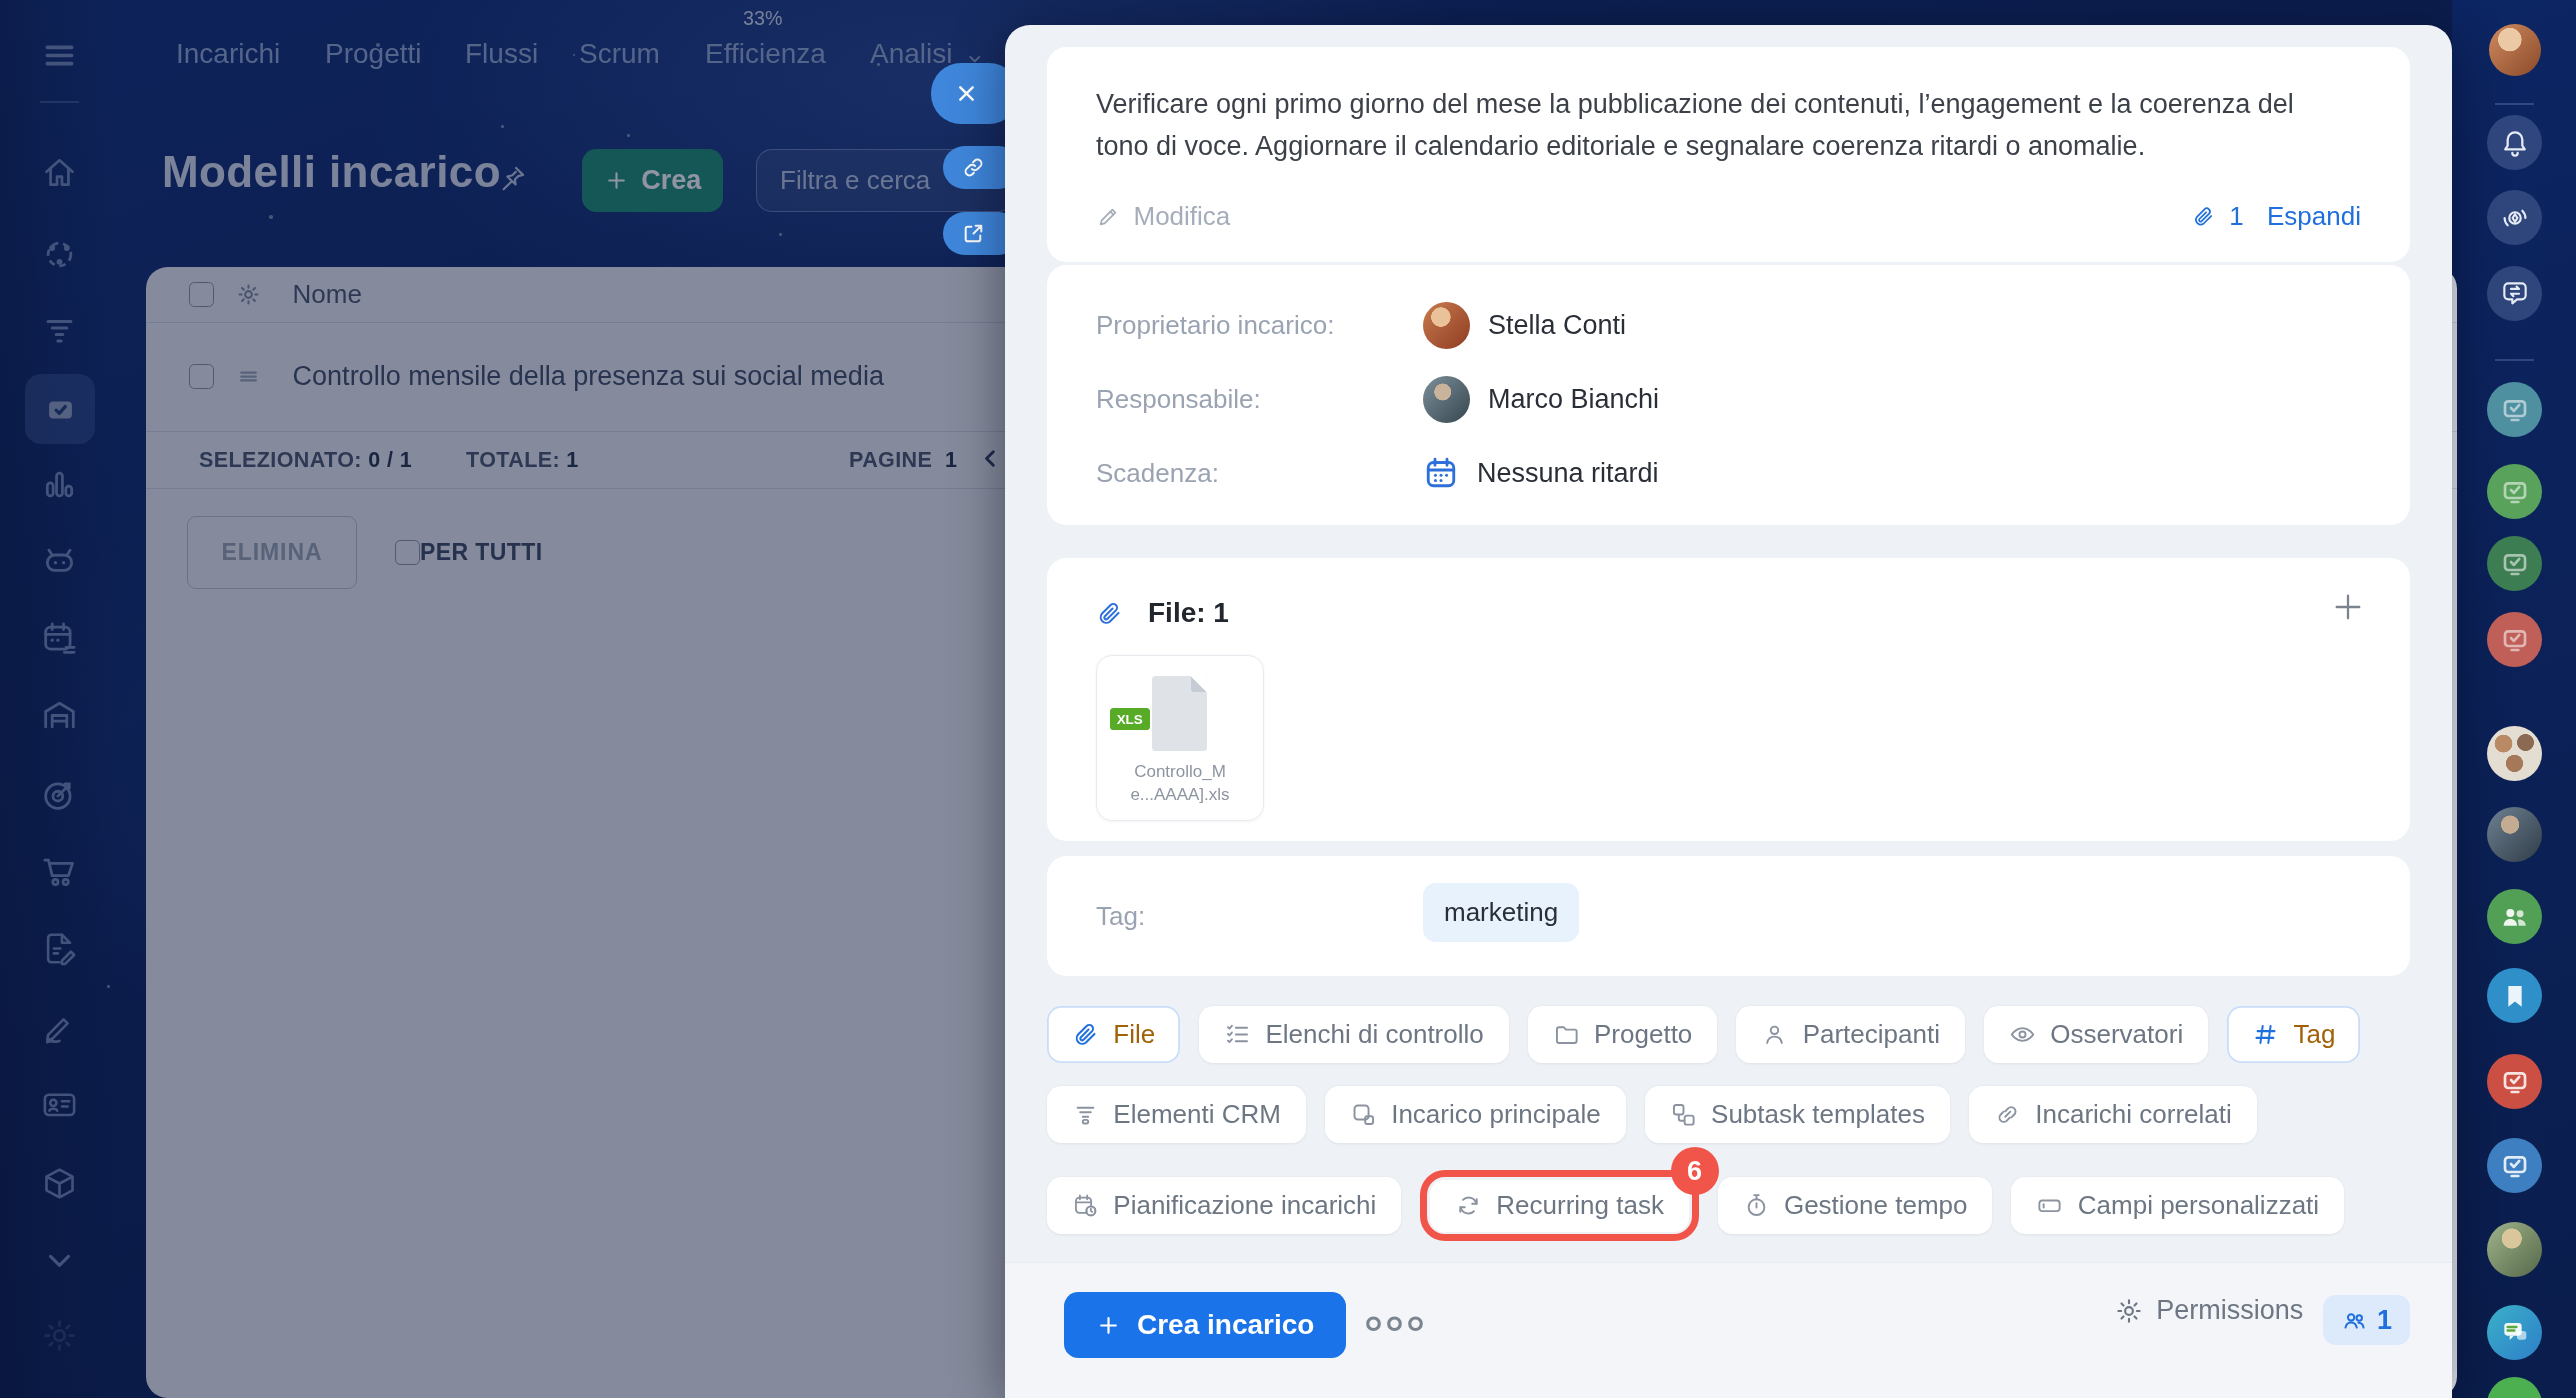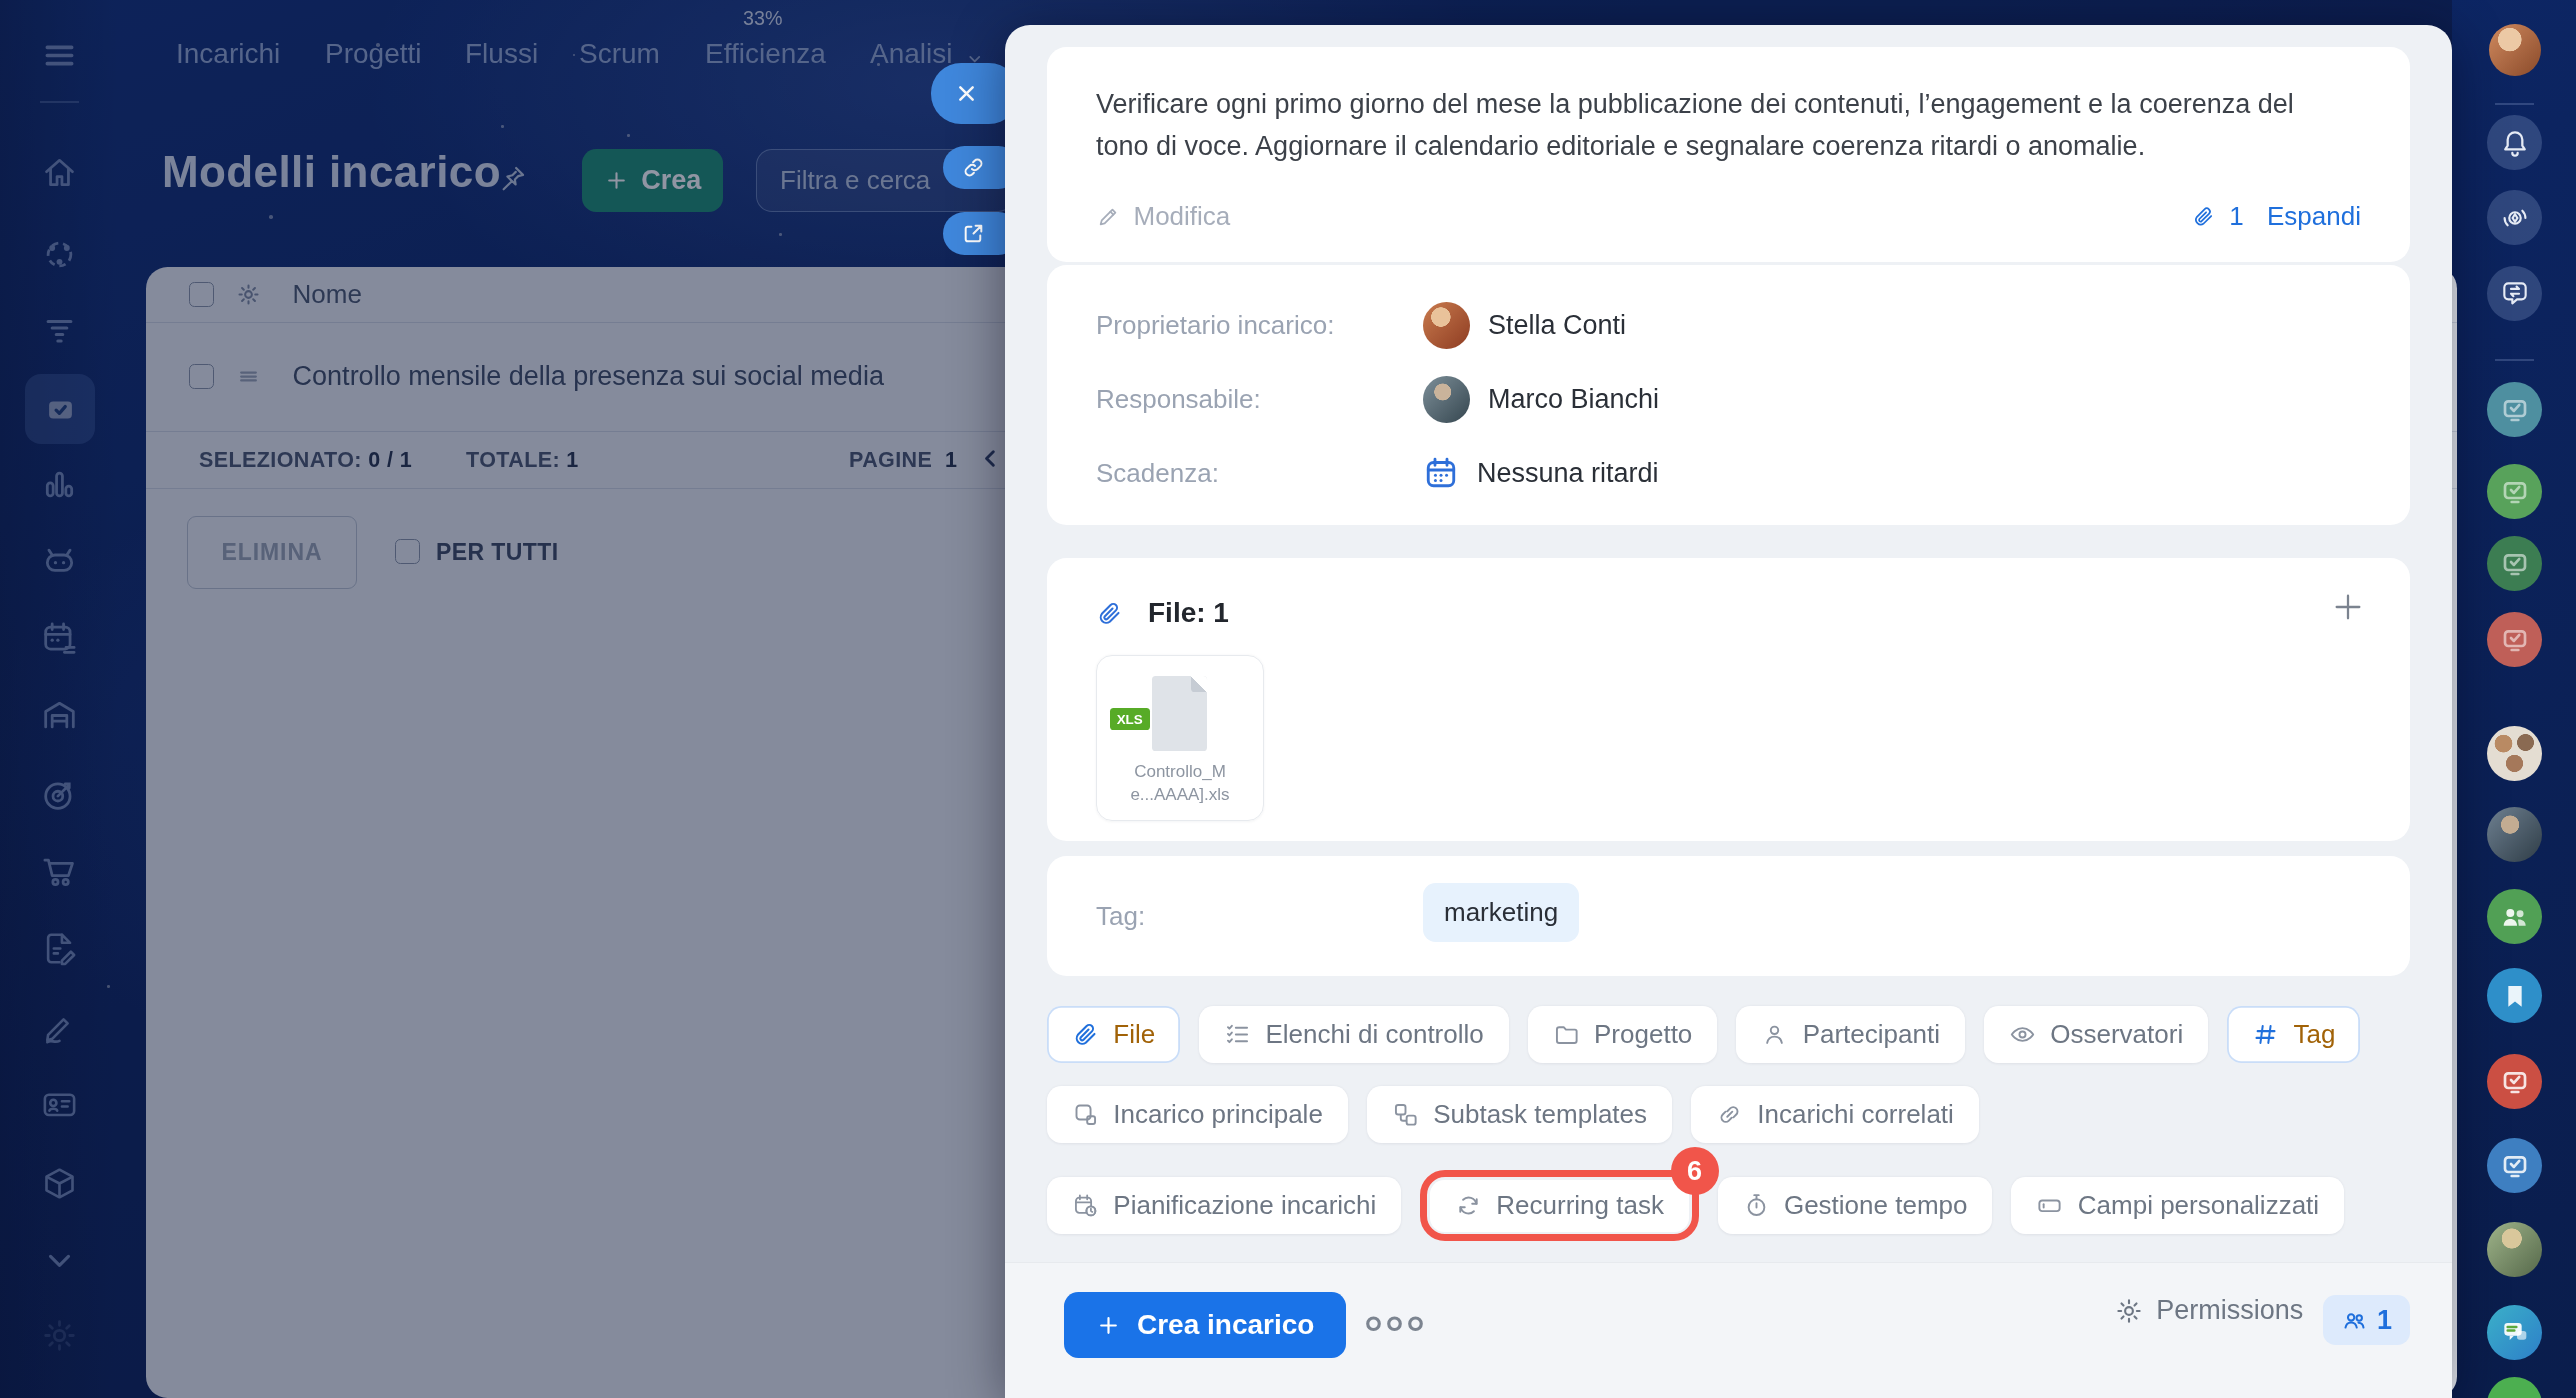--- a/index.html
+++ b/index.html
@@ -56,21 +56,21 @@
   .drag-ic { width:27px; height:27px; color:#97a2b5; margin-left:20.6px; }
   .row-label { margin-left:31px; font-size:27px; color:#3f4d66; }
   .t-footer { position:absolute; left:0; top:165px; width:100%; height:56px; }
   .tf { position:absolute; font-size:21.5px; letter-spacing:0.4px; top:16px; white-space:nowrap; }
   .tf b { color:#27344e; }
   .tf-label { color:#4a576f; font-weight:700; }
   .pg-chev { position:absolute; left:831px; top:12.5px; width:27px; height:27px; color:#2e3f63; }
   .elimina-btn { position:absolute; left:41px; top:249px; width:170px; height:73px; border-radius:9px;
     border:1.8px solid #b6c0ce; background:transparent; color:#97a2b2; font-size:23px; font-weight:700;
     letter-spacing:0.9px; font-family:"Liberation Sans",sans-serif; }
-  .fortutti { position:absolute; left:249px; top:272px; display:flex; gap:16px; }
+  .fortutti { position:absolute; left:249px; top:272px; display:flex; align-items:center; }
   .fortutti span { font-size:23px; font-weight:700; color:#3c4a63; letter-spacing:0.4px; }
 
   
   .dim { position:absolute; left:0; top:0; width:2452px; height:1398px; background:rgba(10,21,52,.45); z-index:5; }
 
   
   .bluestack { position:absolute; z-index:9; }
   .bp { position:absolute; background:#3f87dc; color:#fff; display:flex; align-items:center; border:none; }
   .bp-x { left:931px; top:63px; width:88px; height:61px; border-radius:30px; padding-left:21.5px; }
   .bp-x svg { width:27px; height:27px; }
@@ -467,20 +467,27 @@
     <button class="tab-btn tab-active">
       <svg viewBox="0 0 24 24" fill="none" stroke="currentColor" stroke-width="1.8" stroke-linecap="round">
           <path d="M9.5 4.5l-2 15M16.5 4.5l-2 15M5 9h15M4 15h15"></path>
         </svg>
       <span>Tag</span>
     </button>
   </div>
 
   <div class="tabrow tr2">
     <button class="tab-btn">
+      <svg viewBox="0 0 24 24" fill="none" stroke="currentColor" stroke-width="1.7" stroke-linecap="round">
+          <path d="M5 6h14M7.3 10h9.4M9.6 14h4.8"></path>
+          <rect x="9.6" y="16.8" width="4.8" height="3.2" rx="1.6"></rect>
+        </svg>
+      <span>Elementi CRM</span>
+    </button>
+    <button class="tab-btn">
       <svg viewBox="0 0 24 24" fill="none" stroke="currentColor" stroke-width="1.7" stroke-linejoin="round">
           <rect x="4" y="4" width="12.5" height="12.5" rx="3"></rect>
           <rect x="13.5" y="13.5" width="7" height="7" rx="1.8"></rect>
         </svg>
       <span>Incarico principale</span>
     </button>
     <button class="tab-btn">
       <svg viewBox="0 0 24 24" fill="none" stroke="currentColor" stroke-width="1.7" stroke-linejoin="round">
           <rect x="3.5" y="3.5" width="8.5" height="8.5" rx="2"></rect>
           <rect x="13" y="13" width="8" height="8" rx="2"></rect>

